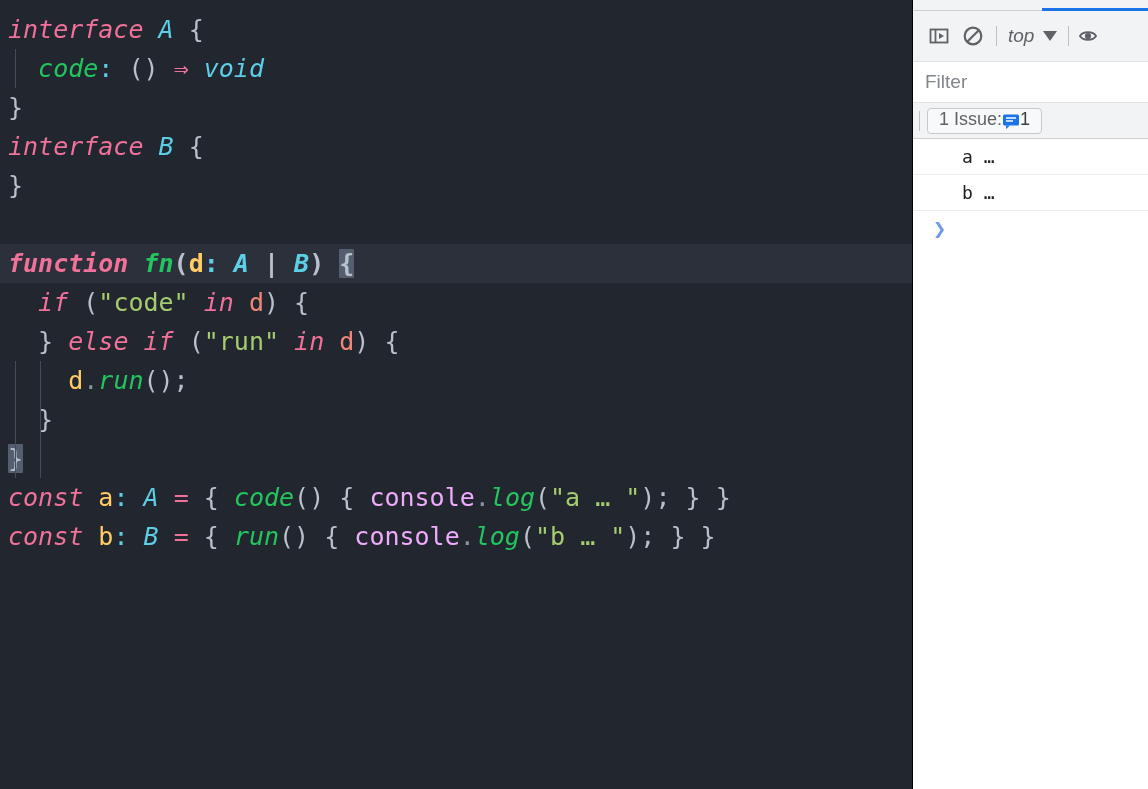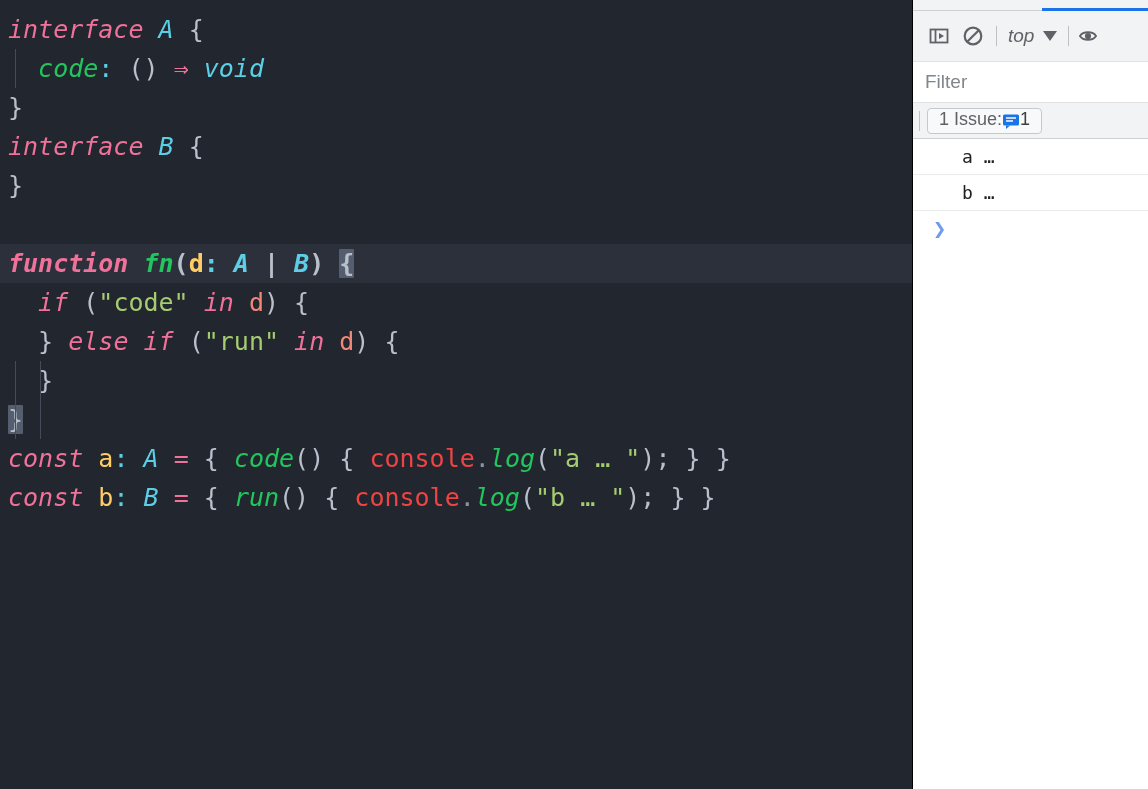--- a/index.html
+++ b/index.html
@@ -74,21 +74,21 @@
   }
 
   
   .kw   { color: #f07199; font-style: italic; }   
   .typ  { color: #5ccfe6; font-style: italic; }   
   .prop { color: #22c55e; font-style: italic; }   
   .punc { color: #b8c0cc; }                        
   .parm { color: #ffcc66; }                        
   .var  { color: #f28779; }                        
   .str  { color: #a6cc70; }                        
-  .obj  { color: #ef4444; }                        
+  .obj  { color: #f0abfc; }                        
   .op   { color: #f07199; }                        
   .colon{ color: #5ccfe6; }
   .dot  { color: #8b93a1; }
 
   
   .bmatch {
     background: #555e6e;
     border-radius: 1px;
   }
 
@@ -252,20 +252,21 @@
     <div class="code-lines" id="code-lines">
         <div class="line"><span class="kw">interface</span><span class="punc"> </span><span class="typ">A</span><span class="punc"> </span><span class="punc">{</span></div>
         <div class="line guide"><span class="punc">  </span><span class="prop">code</span><span class="colon">:</span><span class="punc"> </span><span class="punc">()</span><span class="punc"> </span><span class="op">⇒</span><span class="punc"> </span><span class="typ">void</span></div>
         <div class="line"><span class="punc">}</span></div>
         <div class="line"><span class="kw">interface</span><span class="punc"> </span><span class="typ">B</span><span class="punc"> </span><span class="punc">{</span></div>
         <div class="line"><span class="punc">}</span></div>
         <div class="line"> </div>
         <div class="line active"><span class="kw">function</span><span class="punc"> </span><span class="prop">fn</span><span class="punc">(</span><span class="parm">d</span><span class="colon">:</span><span class="punc"> </span><span class="typ">A</span><span class="punc"> </span><span class="punc">|</span><span class="punc"> </span><span class="typ">B</span><span class="punc">)</span><span class="punc"> </span><span class="punc bmatch">{</span></div>
         <div class="line"><span class="punc">  </span><span class="kw">if</span><span class="punc"> </span><span class="punc">(</span><span class="str">"code"</span><span class="punc"> </span><span class="kw">in</span><span class="punc"> </span><span class="var">d</span><span class="punc">)</span><span class="punc"> </span><span class="punc">{</span></div>
         <div class="line"><span class="punc">  </span><span class="punc">}</span><span class="punc"> </span><span class="kw">else</span><span class="punc"> </span><span class="kw">if</span><span class="punc"> </span><span class="punc">(</span><span class="str">"run"</span><span class="punc"> </span><span class="kw">in</span><span class="punc"> </span><span class="var">d</span><span class="punc">)</span><span class="punc"> </span><span class="punc">{</span></div>
+        <div class="line guide guide2"><span class="punc">    </span><span class="parm">d</span><span class="dot">.</span><span class="prop">run</span><span class="punc">()</span><span class="punc">;</span></div>
         <div class="line guide guide2"><span class="punc">  </span><span class="punc">}</span></div>
         <div class="line guide guide2"><span class="punc bmatch">}</span></div>
         <div class="line"><span class="kw">const</span><span class="punc"> </span><span class="parm">a</span><span class="colon">:</span><span class="punc"> </span><span class="typ">A</span><span class="punc"> </span><span class="op">=</span><span class="punc"> </span><span class="punc">{</span><span class="punc"> </span><span class="prop">code</span><span class="punc">()</span><span class="punc"> </span><span class="punc">{</span><span class="punc"> </span><span class="obj">console</span><span class="dot">.</span><span class="prop">log</span><span class="punc">(</span><span class="str">"a … "</span><span class="punc">)</span><span class="punc">;</span><span class="punc"> </span><span class="punc">}</span><span class="punc"> </span><span class="punc">}</span></div>
         <div class="line"><span class="kw">const</span><span class="punc"> </span><span class="parm">b</span><span class="colon">:</span><span class="punc"> </span><span class="typ">B</span><span class="punc"> </span><span class="op">=</span><span class="punc"> </span><span class="punc">{</span><span class="punc"> </span><span class="prop">run</span><span class="punc">()</span><span class="punc"> </span><span class="punc">{</span><span class="punc"> </span><span class="obj">console</span><span class="dot">.</span><span class="prop">log</span><span class="punc">(</span><span class="str">"b … "</span><span class="punc">)</span><span class="punc">;</span><span class="punc"> </span><span class="punc">}</span><span class="punc"> </span><span class="punc">}</span></div>
         <div class="line"> </div>
       </div>
   </div>
 
   <div class="devtools">
 

